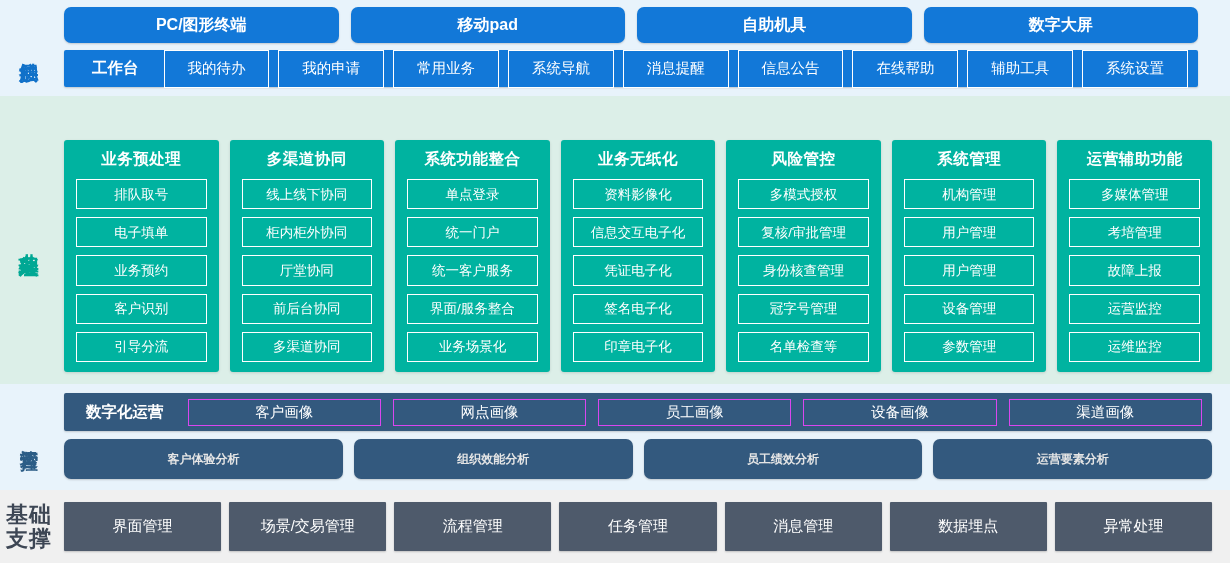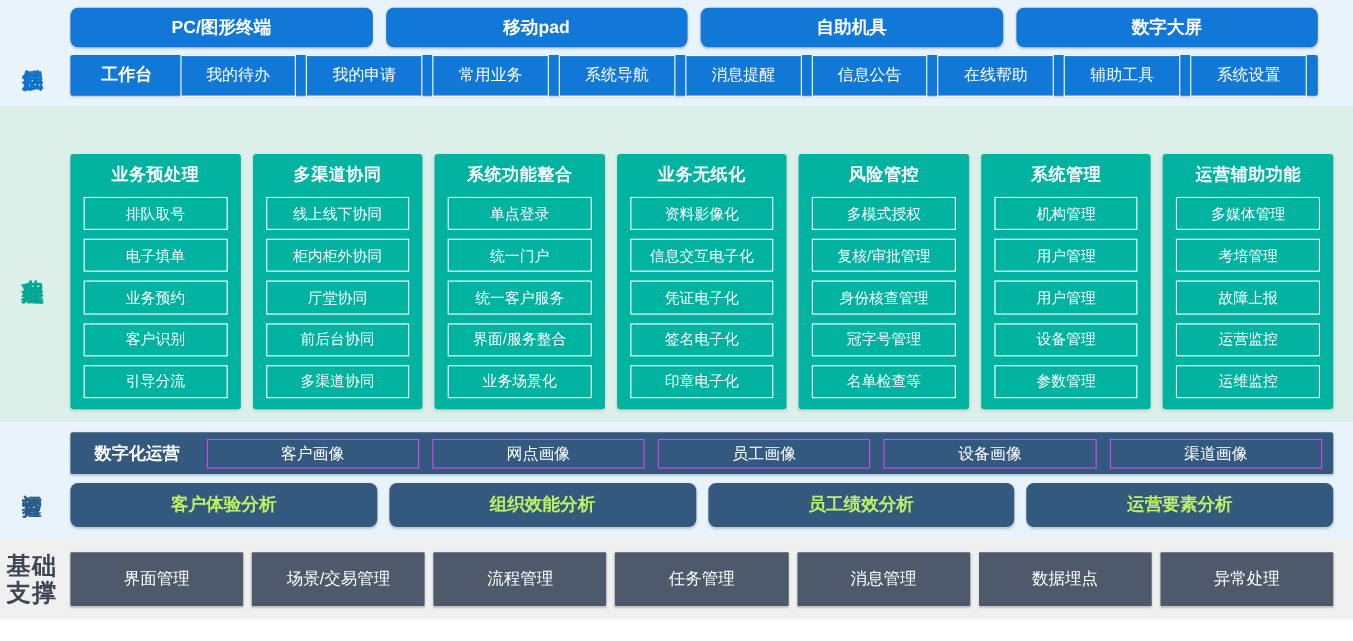--- a/index.html
+++ b/index.html
@@ -96,22 +96,22 @@
     padding: 0 12px 0 14px; white-space: nowrap;
   }
   .ops-chip {
     flex: 1 1 0; height: 27px; border: 1px solid #d946ef; color: #ffffff;
     font-size: 14.5px; display: flex; align-items: center; justify-content: center;
     white-space: nowrap;
   }
 
   .ops-row2 { display: flex; gap: 11px; height: 40px; }
   .ops-analysis {
-    flex: 1 1 0; background: #33597e; border-radius: 7px; color: #bef264;
-    font-weight: bold; font-size: 16px;
+    flex: 1 1 0; background: #33597e; border-radius: 7px; color: #e5e5e5;
+    font-weight: bold; font-size: 12px;
     display: flex; align-items: center; justify-content: center;
     box-shadow: 0 1px 2px rgba(0,0,0,.18);
   }
 
   
   .band-base { background: #f0f0f0; height: 73px; }
   .band-base .layer-label { color: #3d4654; font-size: 22px;
     writing-mode: horizontal-tb; text-orientation: mixed;
     flex-direction: column; line-height: 1.08; }
   .band-base .layer-label span { display: block; }

